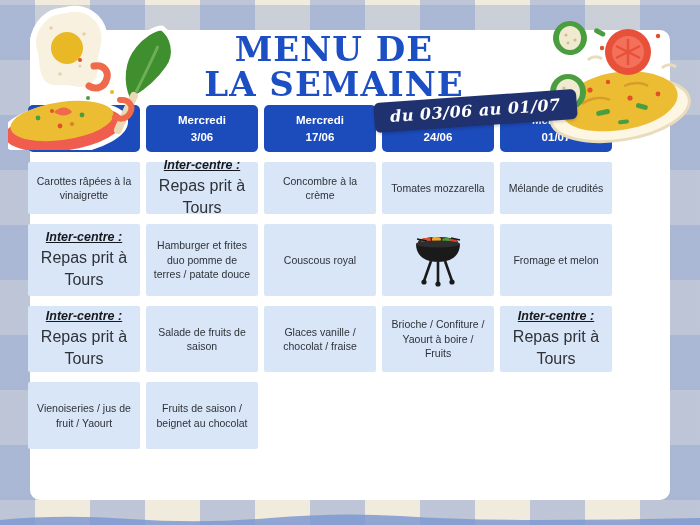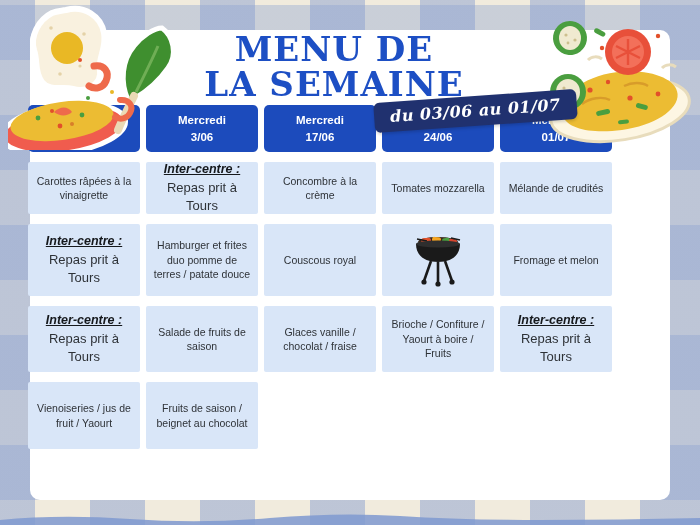--- a/index.html
+++ b/index.html
@@ -43,21 +43,21 @@
   }
   .cell{
     background:#d9e6f8;border-radius:2px;color:#2e3237;
     display:flex;flex-direction:column;align-items:center;justify-content:center;
     font-size:10.5px;line-height:1.38;text-align:center;padding:3px 7px;box-sizing:border-box;
   }
   .cell .ic-bold{
     font-size:12.5px;font-weight:bold;color:#15181c;
     text-decoration:underline;margin-bottom:1px;font-style:italic;
   }
-  .cell .ic-sub{font-size:13px;}
+  .cell .ic-sub{font-size:16px;}
   .sticker-left{position:absolute;left:8px;top:0px;z-index:5;}
   .sticker-right{position:absolute;left:532px;top:12px;z-index:3;}
 </style>
 </head>
 <body>
 
 <div class="card"></div>
 
 <div class="title-wrap">
   <div>MENU DE</div>

